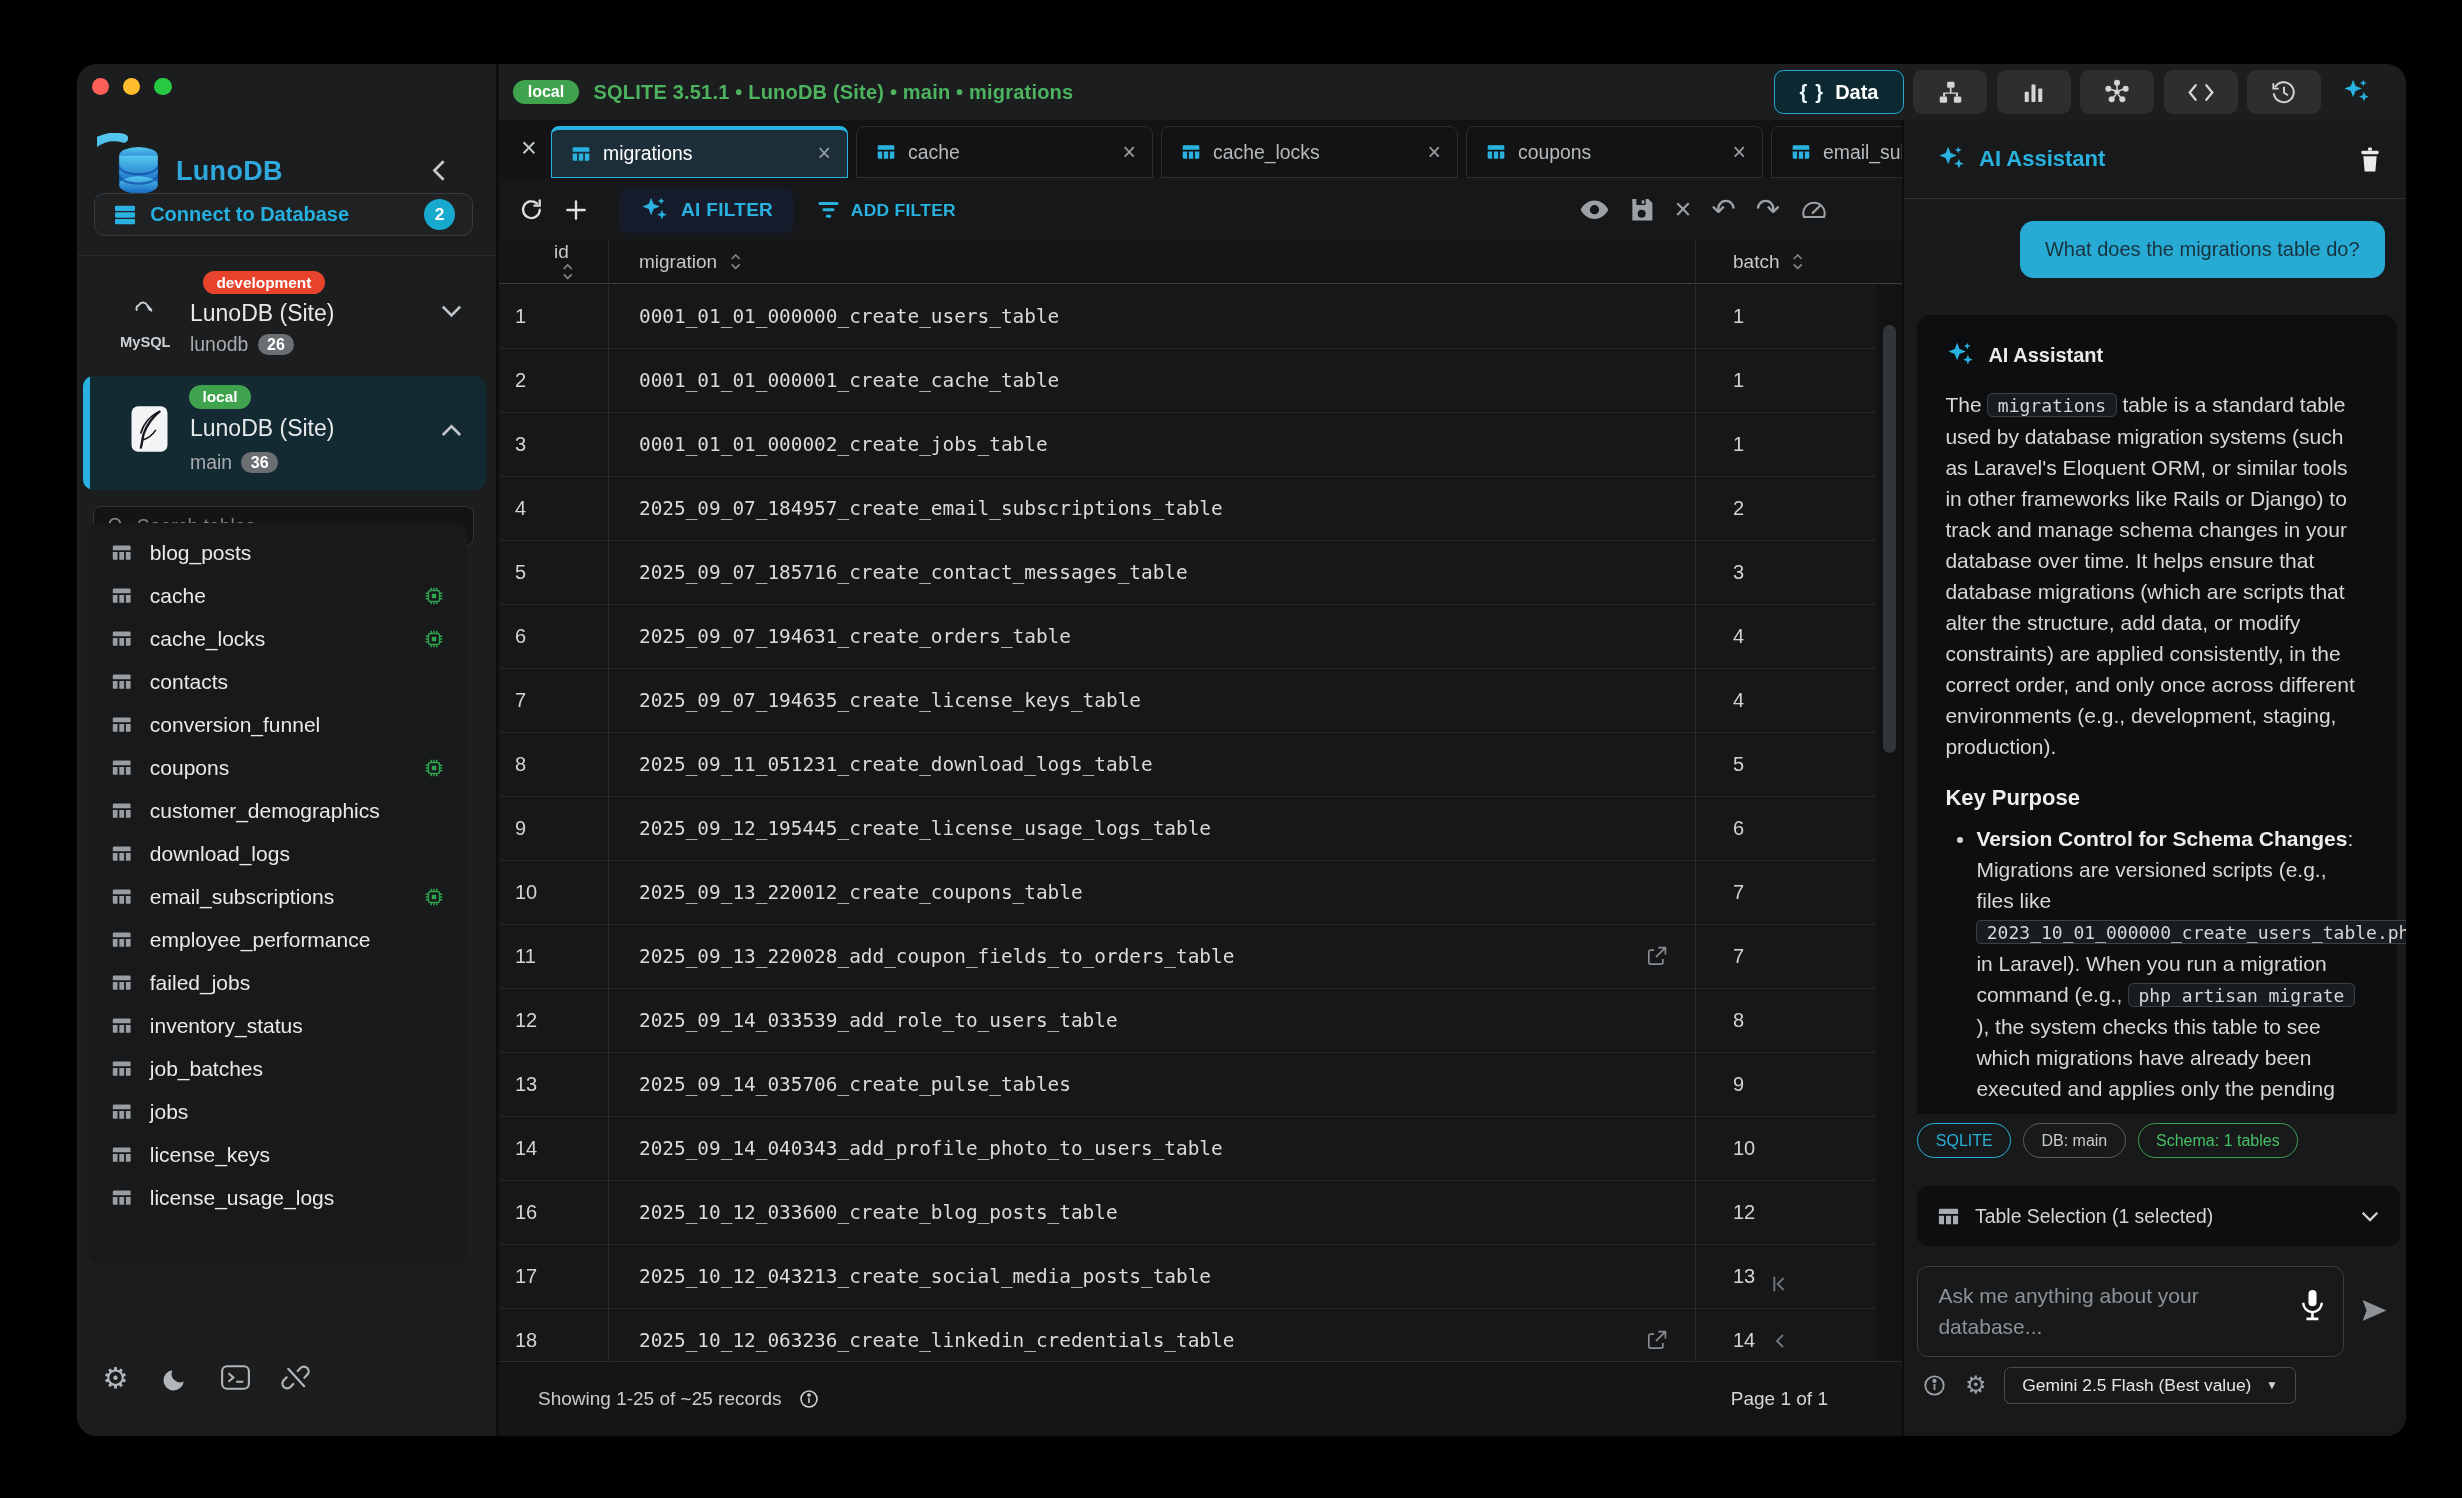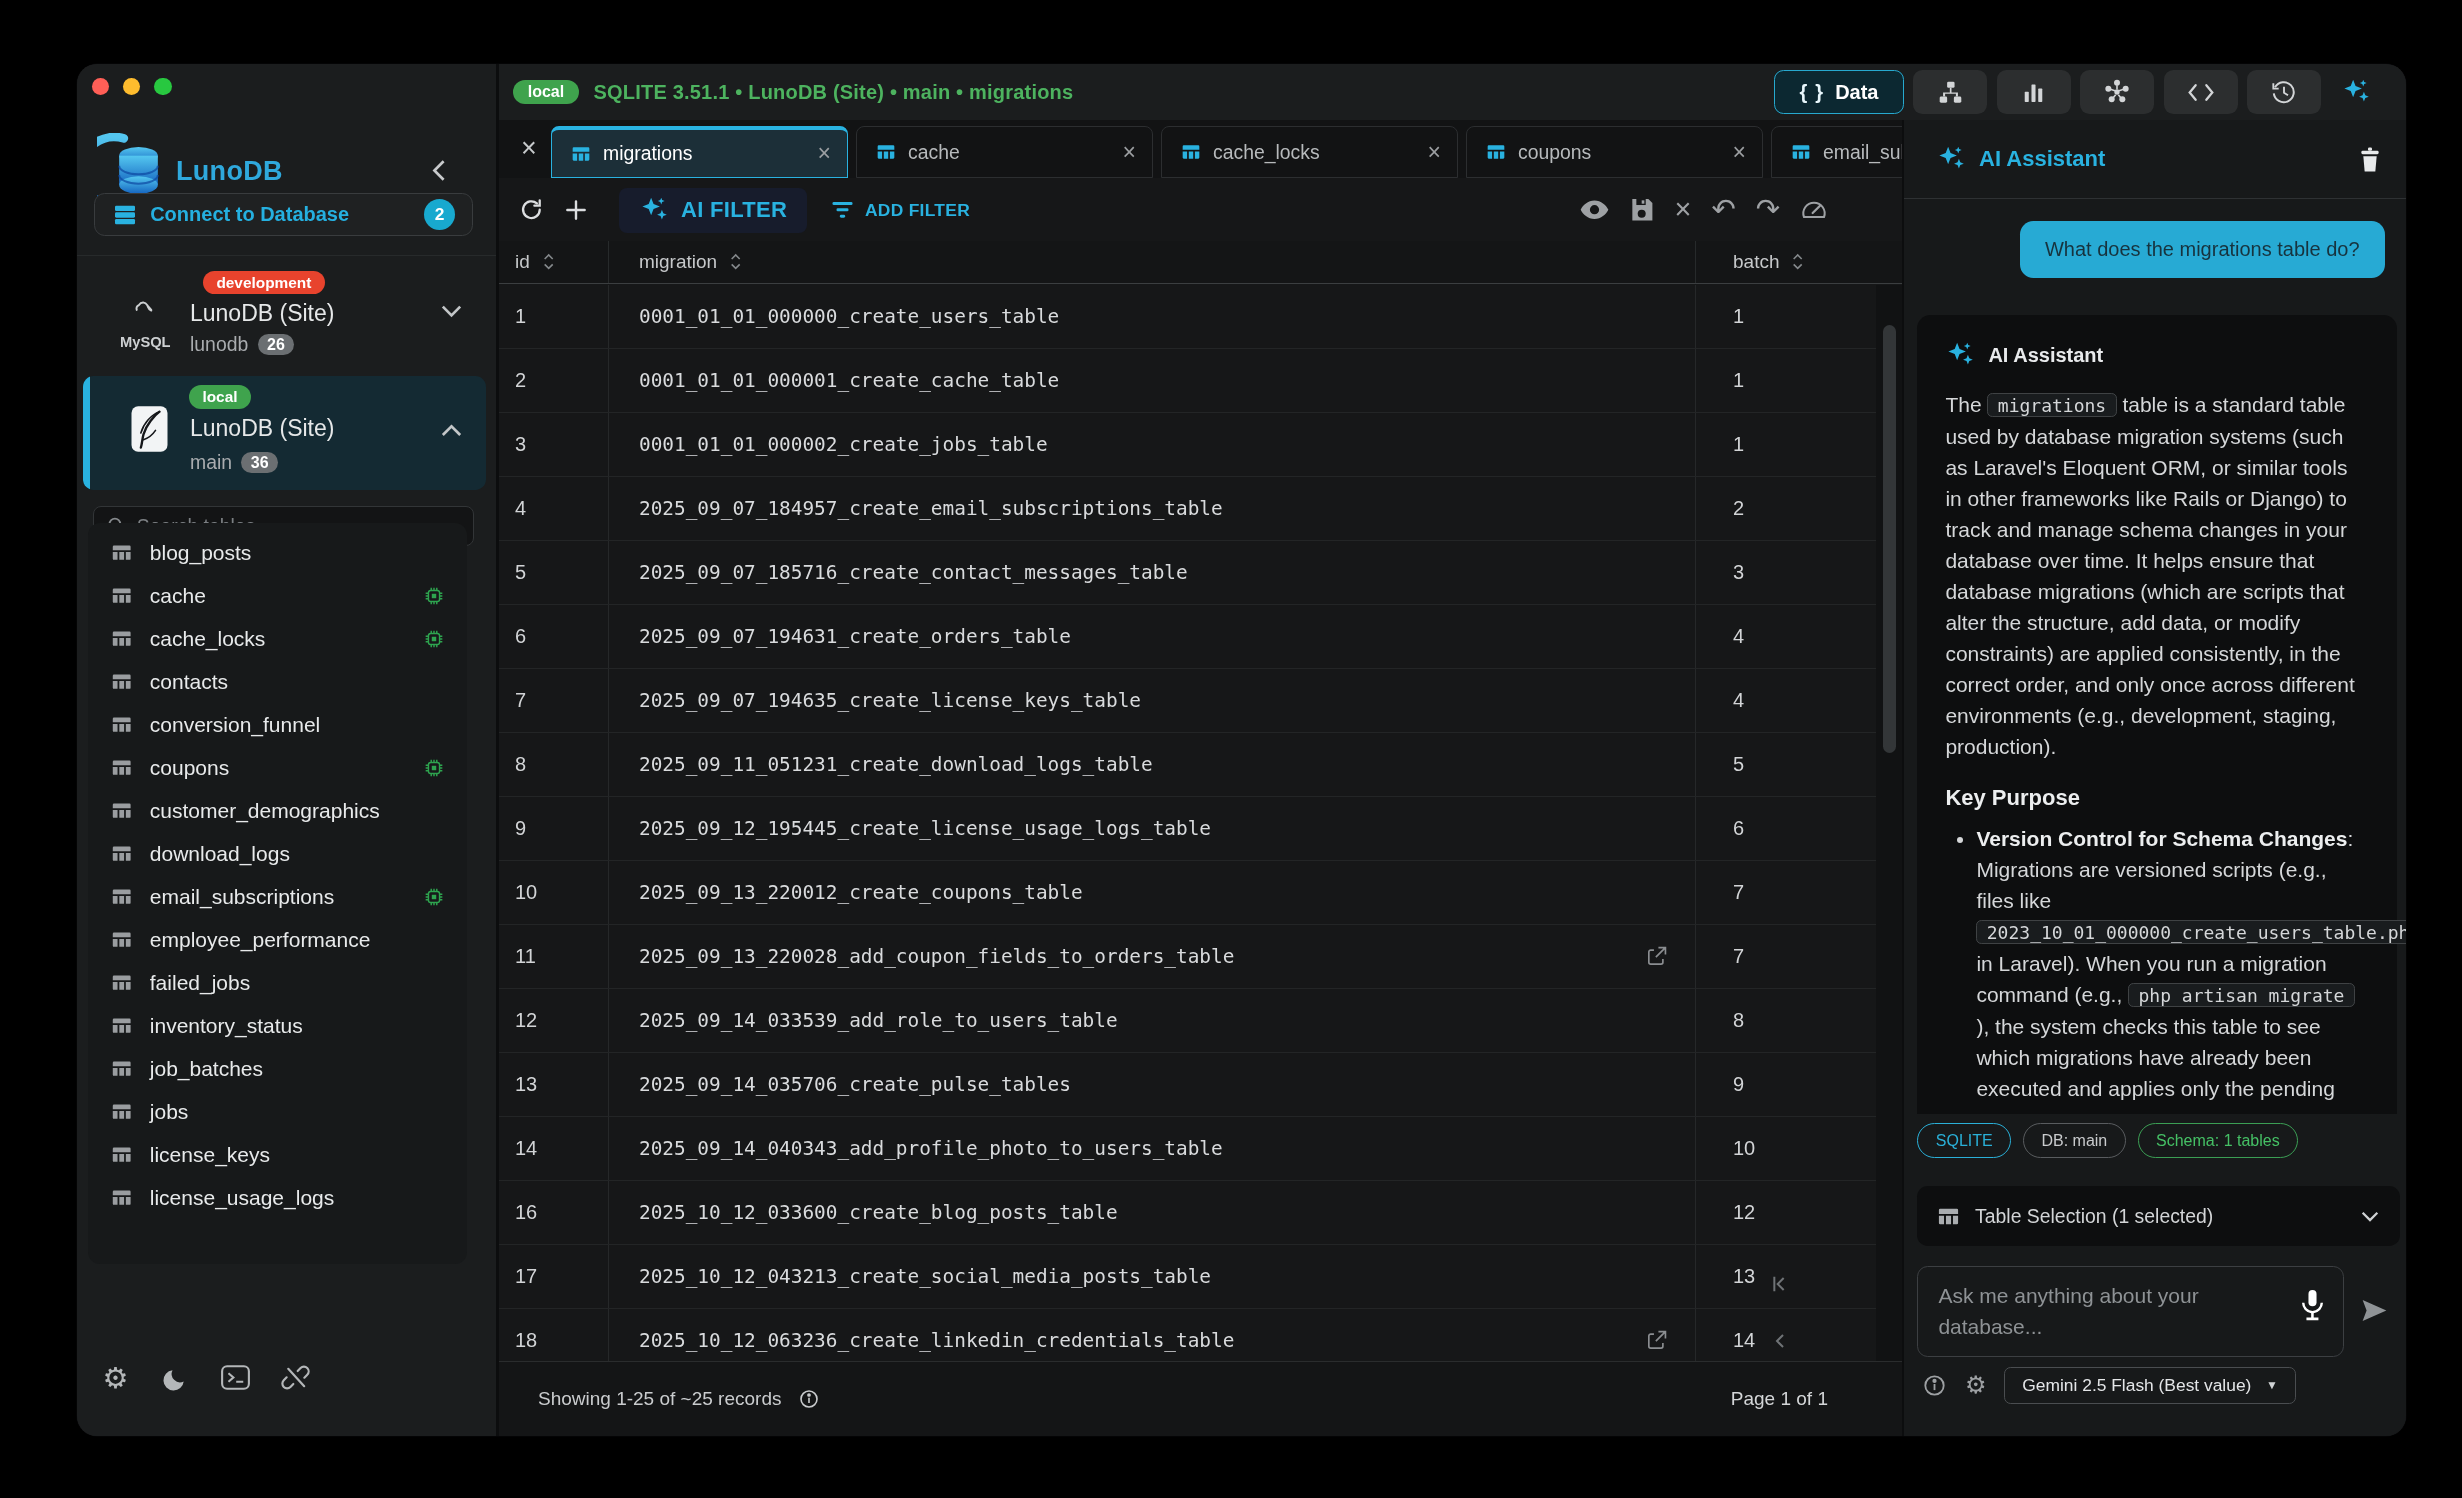--- a/index.html
+++ b/index.html
@@ -67,26 +67,26 @@
   .tabs{position:absolute;left:52px;top:0;height:58px;display:flex;gap:8px;align-items:flex-end;}
   .tab{width:297px;height:52px;border:1.3px solid #2c2e30;background:#121314;border-radius:8px 8px 0 0;display:flex;align-items:center;padding:0 16px 0 19px;}
   .tab:last-child{width:201px;}
   .tab.active{background:#1c2f38;border:1.7px solid var(--accent);border-top-width:4px;}
   .tab .tbl-ic{color:var(--accent);width:20px;height:20px;}
   .tab-label{font-size:19.4px;color:#b7babc;margin-left:12px;white-space:nowrap;overflow:hidden;flex:1;}
   .tab.active .tab-label{color:#fff;}
   .tab-x{color:#9b9ea1;font-size:23px;margin-left:9.4px;}
   .toolbar{position:absolute;left:0;top:58px;width:1403px;height:64px;background:#161718;display:flex;align-items:center;}
   .tb-ic{color:#dcdee0;margin-left:20px;}
-  .ai-filter{margin-left:31px;height:45px;background:#171c2c;border-radius:8px;display:flex;align-items:center;gap:10.7px;padding:0 20px;color:var(--accent);font-size:22px;font-weight:700;letter-spacing:0.3px;}
+  .ai-filter{margin-left:31px;height:45px;background:#171c2c;border-radius:8px;display:flex;align-items:center;gap:10.7px;padding:0 20px;color:var(--accent);font-size:19px;font-weight:700;letter-spacing:0.3px;}
   .add-filter{margin-left:24px;display:flex;align-items:center;gap:10.7px;color:var(--accent);font-size:17.4px;font-weight:700;letter-spacing:0.3px;}
   .tb-right{margin-left:auto;display:flex;align-items:center;gap:20px;padding-right:74px;color:#9ea1a4;}
   .grid-head{position:absolute;left:0;top:121px;width:1403px;height:43px;background:#141516;border-bottom:1.3px solid #3b3e40;display:flex;}
   .col{display:flex;align-items:center;}
-  .col-id{width:110px;padding-left:16px;border-right:1.3px solid #272a2b;}
+  .col-id{width:110px;padding-left:16px;border-right:1.3px solid #272a2b;flex-direction:column;}
   .col-mig{width:1087px;padding-left:30px;border-right:1.3px solid #272a2b;}
   .col-batch{width:180px;padding-left:37px;}
   .head-label{font-size:19px;color:#c6c8ca;}
   .sort-ic{margin-left:12px;color:#85898c;}
   .rows{position:absolute;left:0;top:165px;width:1403px;height:1077px;overflow:hidden;}
   .row{display:flex;height:64px;border-bottom:1.3px solid #232526;}
   .cell{display:flex;align-items:center;font-size:20px;color:#d2d4d6;}
   .c-id{width:110px;padding-left:16px;border-right:1.3px solid #262829;}
   .c-mig{width:1087px;padding-left:30px;border-right:1.3px solid #262829;font-family:"DejaVu Sans Mono",monospace;font-size:19.4px;color:#d9dbdd;position:relative;}
   .c-batch{width:180px;padding-left:37px;}

